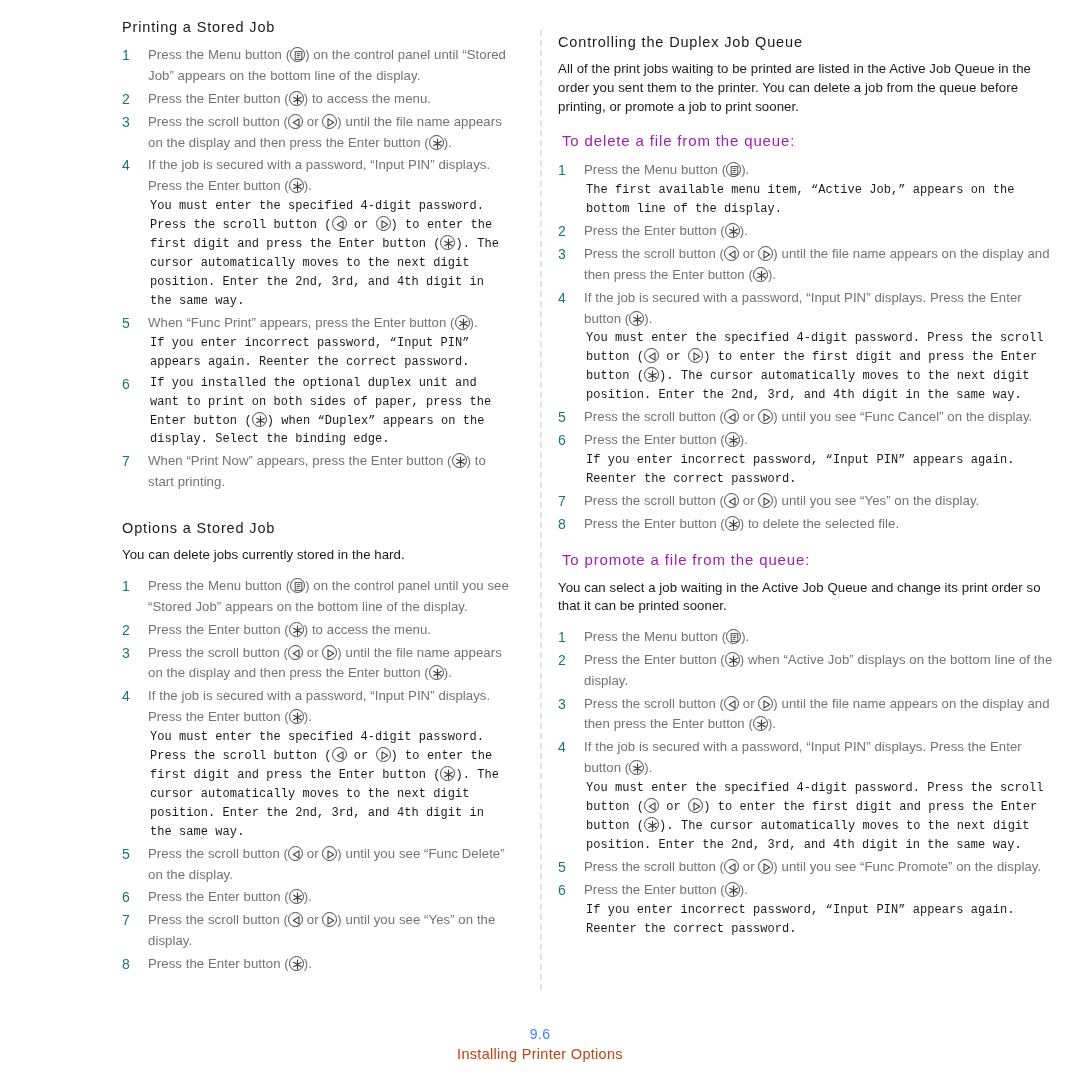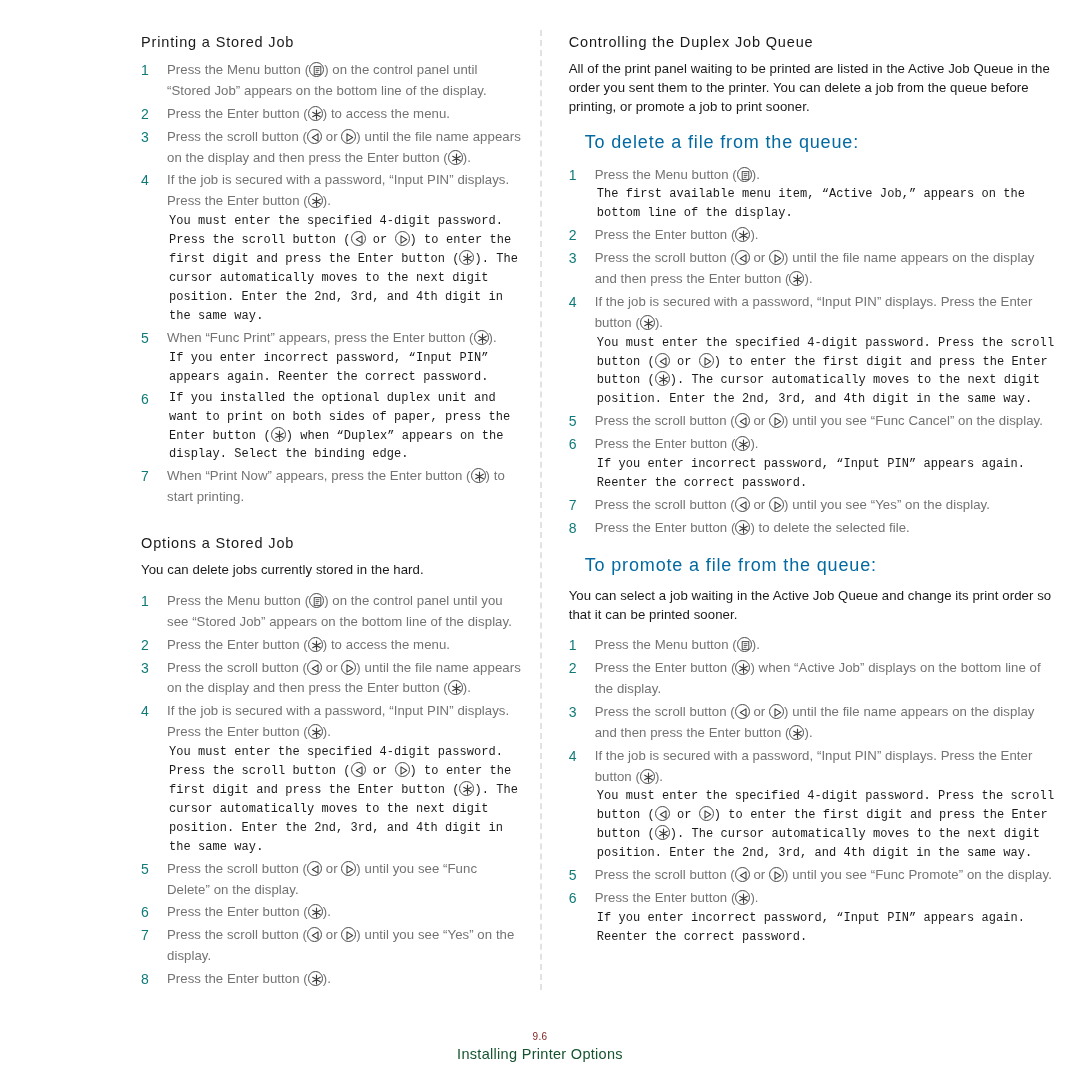--- a/index.html
+++ b/index.html
@@ -32,22 +32,21 @@
     display: flex;
     flex-direction: row;
   }
 
   .col {
     box-sizing: border-box;
     position: relative;
   }
   .col-left {
     width: 540px;
-    padding: 33px 28px 0 122px;
-    margin-left: 19px;
+    padding: 18px 28px 0 122px;
   }
   .col-right {
     width: 540px;
     padding: 33px 20px 0 18px;
   }
 
   .divider {
     position: absolute;
     left: 540px;
     top: 30px;
@@ -70,25 +69,25 @@
 
   p.intro {
     font-size: 13.2px;
     line-height: 1.42;
     margin: 0 0 11px 0;
     color: #1a1a1a;
     letter-spacing: 0.08px;
   }
 
   p.subheading {
-    font-size: 18px;
+    font-size: 15px;
     line-height: 1.4;
-    margin: 14px 0 9px 16px;
+    margin: 14px 0 9px 4px;
     letter-spacing: 0.85px;
-    color: #0369a1;
+    color: #a21caf;
   }
 
   ol.steps {
     list-style: none;
     margin: 0;
     padding: 0;
   }
   ol.steps > li {
     position: relative;
     padding-left: 26px;
@@ -132,29 +131,29 @@
   .btn-icon svg { position: absolute; left: 0; top: 0; }
 
   .footer {
     position: absolute;
     left: 0;
     bottom: 14px;
     width: 1080px;
     text-align: center;
   }
   .footer .pageno {
-    font-size: 10px;
-    color: #7f1d1d;
+    font-size: 14px;
+    color: #3b82f6;
     line-height: 1.45;
     letter-spacing: 0.4px;
     margin-top: 12px;
   }
   .footer .footer-title {
     font-size: 14.5px;
-    color: #14532d;
+    color: #c2410c;
     line-height: 1.5;
     letter-spacing: 0.3px;
   }
 </style>
 </head>
 <body>
 
 <div class="page">
 
   <div class="divider"></div>
@@ -283,21 +282,21 @@
           <li>
             <span class="step-num">8</span>
             <div class="step-body">Press the Enter button (<span class="btn-icon"><svg width="15" height="15" viewBox="0 0 15 15">
                   <path d="M7.5 3.1 V11.9 M3.7 5.3 L11.3 9.7 M11.3 5.3 L3.7 9.7" stroke="#3a3a3a" stroke-width="1.15" stroke-linecap="round"></path>
                 </svg></span>).</div>
           </li>
         </ol>
       </div>
     <div class="col col-right" id="col-right">
         <h2 class="section-heading">Controlling the Duplex Job Queue</h2>
-        <p class="intro">All of the print panel waiting to be printed are listed in the Active Job Queue in the order you sent them to the printer. You can delete a job from the queue before printing, or promote a job to print sooner.</p>
+        <p class="intro">All of the print jobs waiting to be printed are listed in the Active Job Queue in the order you sent them to the printer. You can delete a job from the queue before printing, or promote a job to print sooner.</p>
         <p class="subheading">To delete a file from the queue:</p>
         <ol class="steps">
           <li>
             <span class="step-num">1</span>
             <div class="step-body">Press the Menu button (<span class="btn-icon"><svg width="15" height="15" viewBox="0 0 15 15">
                   <rect x="4.2" y="3.6" width="6.6" height="7.8" fill="none" stroke="#4a4a4a" stroke-width="1"></rect>
                   <path d="M5.6 5.7 H9.4 M5.6 7.5 H9.4 M5.6 9.3 H8.4" stroke="#4a4a4a" stroke-width="0.9"></path>
                 </svg></span>).</div>
             <div class="note">The first available menu item, “Active Job,” appears on the bottom line of the display.</div>
           </li>

